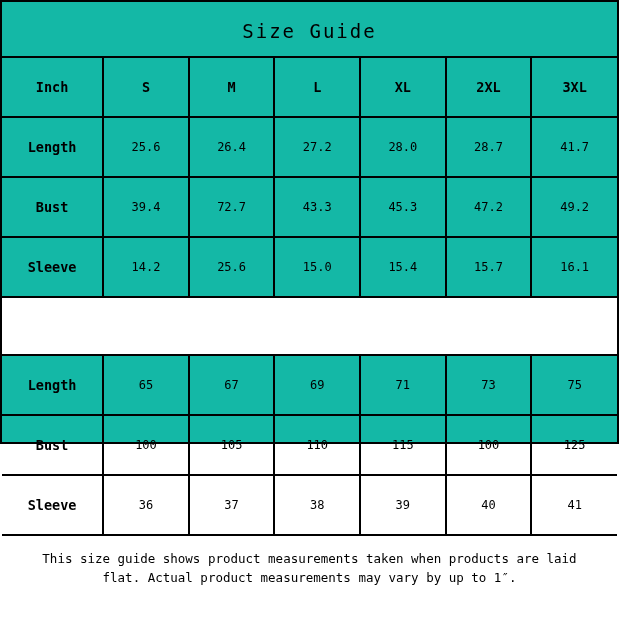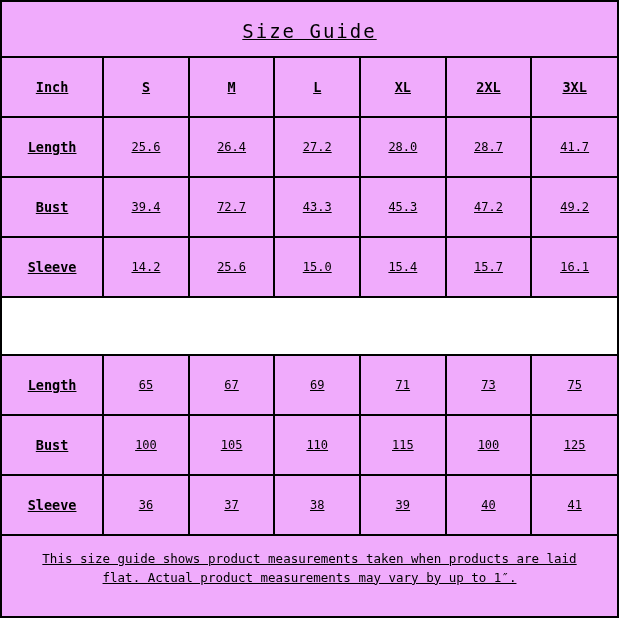--- a/index.html
+++ b/index.html
@@ -10,25 +10,24 @@
   body {
     width: 619px;
     height: 618px;
     font-family: "DejaVu Sans Mono", monospace;
     color: #000000;
     overflow: hidden;
   }
   .page {
     position: relative;
     width: 619px;
-    height: 618px;
+    height: 444px;
     box-sizing: border-box;
     border: 2px solid #000000;
-    background: #f0abfc;
-    text-decoration: underline;
+    background: #14b8a6;
   }
   .title {
     text-align: center;
     font-size: 19px;
     letter-spacing: 2px;
     font-weight: 400;
     padding-top: 18px;
     padding-bottom: 14px;
     color: #000000;
   }

